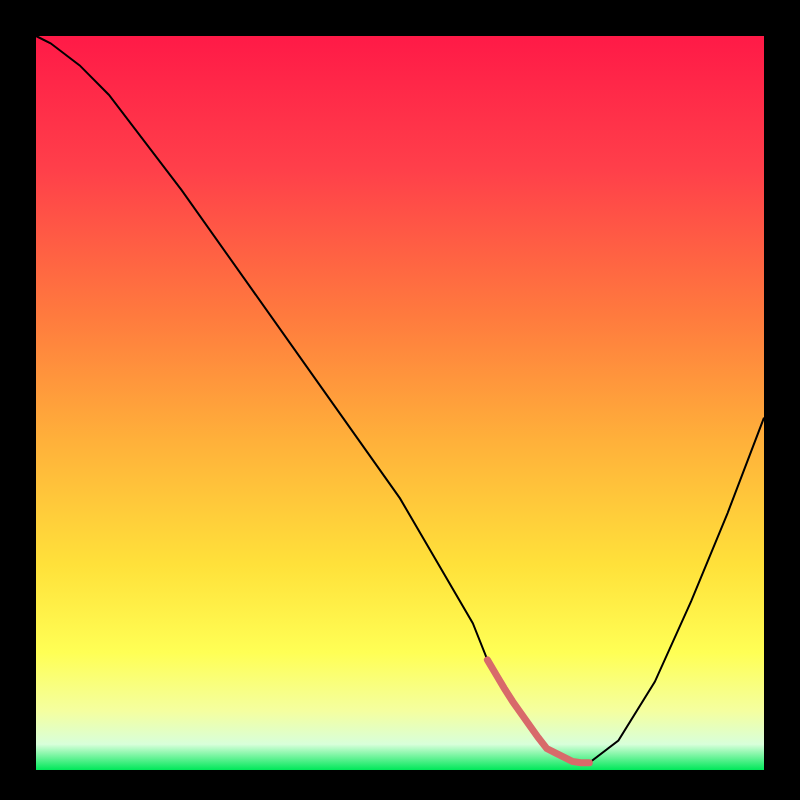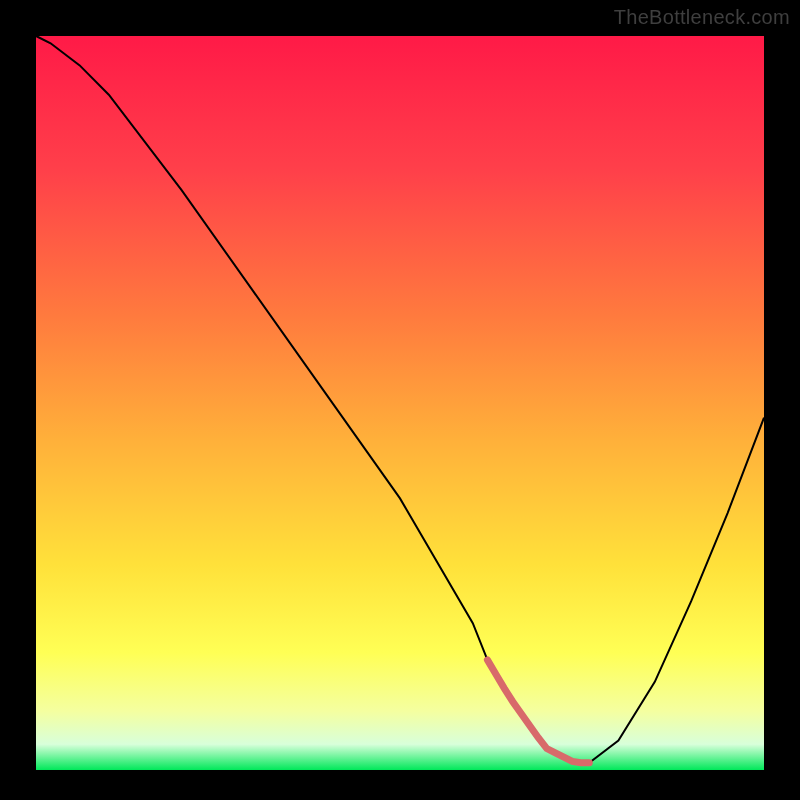--- a/index.html
+++ b/index.html
@@ -3,21 +3,20 @@
 <meta charset="utf-8">
 <style>
 html,body{margin:0;padding:0;width:800px;height:800px;background:#000;overflow:hidden}
 .wrap{position:relative;width:800px;height:800px}
 .wm{position:absolute;top:6px;right:10px;color:#3f3f3f;font:20px Arial,Helvetica,sans-serif;letter-spacing:.3px}
 svg{position:absolute;top:0;left:0}
 </style>
 </head>
 <body>
 <div class="wrap">
-<div class="wm">TheBottleneck.com</div>
 <svg width="800" height="800">
 <defs>
 <linearGradient id="bg" x1="0" y1="0" x2="0" y2="1">
 <stop offset="0" stop-color="#ff1a47"></stop>
 <stop offset="0.18" stop-color="#ff3f4a"></stop>
 <stop offset="0.38" stop-color="#ff7a3e"></stop>
 <stop offset="0.55" stop-color="#ffb03a"></stop>
 <stop offset="0.72" stop-color="#ffe13a"></stop>
 <stop offset="0.84" stop-color="#ffff55"></stop>
 <stop offset="0.92" stop-color="#f4ffa0"></stop>

